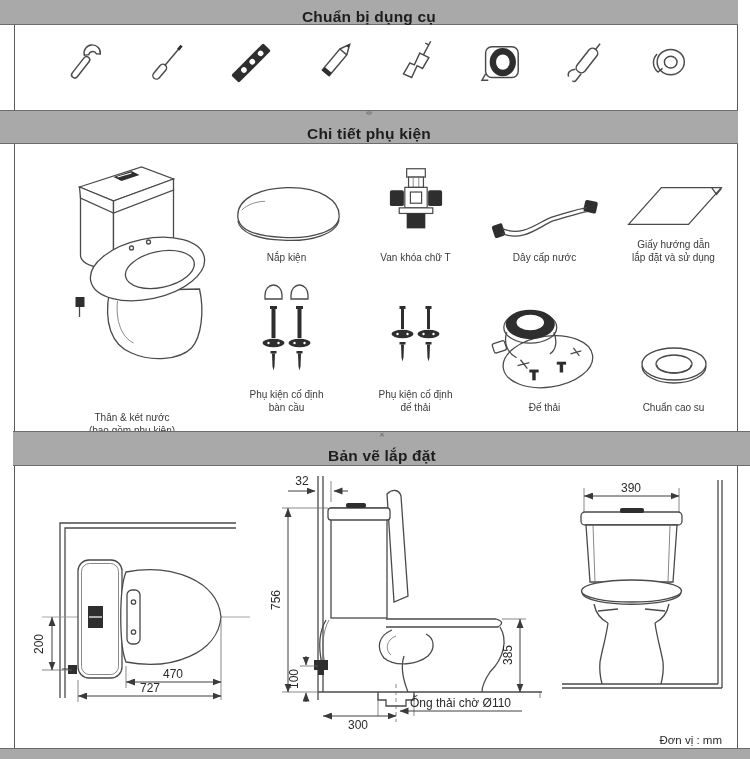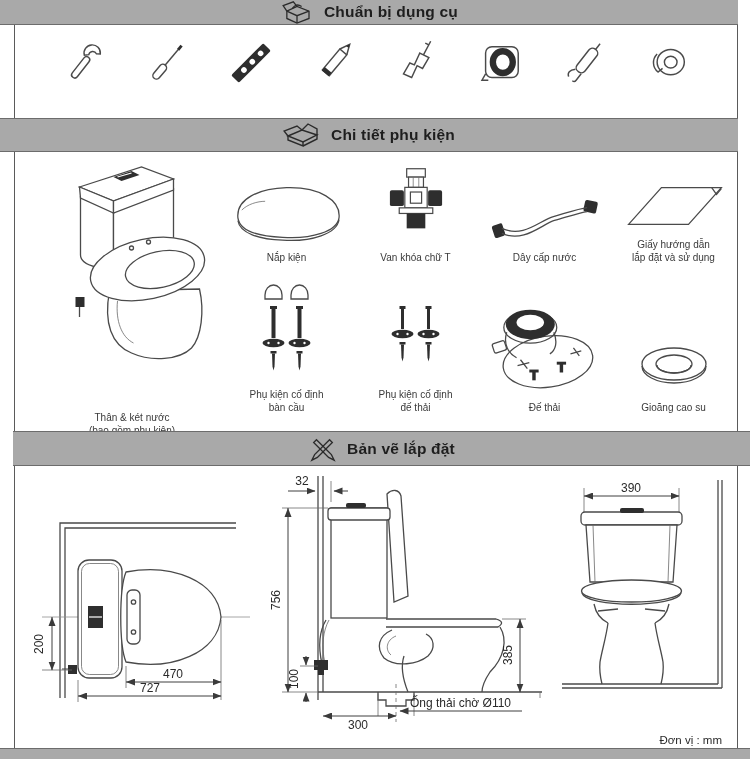--- a/index.html
+++ b/index.html
@@ -3,24 +3,24 @@
 <meta charset="utf-8">
 <style>
   * { margin:0; padding:0; box-sizing:border-box; }
   html,body { width:750px; height:759px; background:#fff;
     font-family:"Liberation Sans", sans-serif; position:relative; overflow:hidden; }
   .page { position:absolute; inset:0; }
   .content-frame { position:absolute; left:14px; top:0; width:724px; height:748px;
     border-left:1.5px solid #5a5a5a; border-right:1.5px solid #5a5a5a; }
   .band { position:absolute; left:0; width:738px; background:#a9a9a9;
     border-top:1.2px solid #6c6c6c; border-bottom:1.2px solid #6c6c6c;
-    display:flex; align-items:center; justify-content:center; gap:10px; }
+    display:flex; align-items:center; justify-content:center; gap:10px;flex-direction:column; }
   .band-title { font-weight:bold; font-size:15.5px; color:#1e1e1e; letter-spacing:.2px; }
   #band1 { top:0; height:25px; border-top:none; }
-  #band2 { top:118px; height:34px; }
+  #band2 { top:110px; height:34px; }
   #band3 { top:431px; height:35px;margin-left:13px; }
   .bottom-strip { position:absolute; left:0; top:748px; width:750px; height:11px;
     background:#a9a9a9; border-top:1.2px solid #6c6c6c; }
   .tools-row { position:absolute; left:16px; top:26px; width:720px; height:74px;
     display:flex; align-items:center; justify-content:space-around; padding:0 26px; }
   .parts-section { position:absolute; left:14px; top:135px; width:724px; height:296px; }
   .toilet-block { position:absolute; left:18px; top:16px; width:200px;
     display:flex; flex-direction:column; align-items:center;gap:44px; }
   .parts-grid { position:absolute; left:208px; top:0; width:516px; height:296px;
     display:grid; grid-template-columns:repeat(4,1fr); grid-template-rows:135px 150px; }
@@ -251,21 +251,21 @@
         </svg>
         <div class="caption">Đế thải</div>
       </div>
       <div class="cell">
         <svg width="96" height="58" viewBox="0 0 96 58">
           <ellipse class="ln" cx="48" cy="25" rx="32" ry="16"></ellipse>
           <path class="ln" d="M16 27 a32 17 0 0 0 64 0"></path>
           <ellipse class="ln" cx="48" cy="25" rx="18" ry="9"></ellipse>
           <path class="ln" d="M31 26 a17 8 0 0 0 34 0"></path>
         </svg>
-        <div class="caption">Gioăng cao su</div>
+        <div class="caption">Chuẩn cao su</div>
       </div>
     </div>
   </div>
 
   <div class="band" id="band3">
     <svg class="band-ic" width="28" height="28" viewBox="0 0 30 30">
       <path class="ln" d="M5 8 L21 24 L27 27 L24 21 L8 5 Z"></path>
       <path class="ln" d="M25 8 L9 24 L3 27 L6 21 L22 5 Z"></path>
     </svg>
     <span class="band-title">Bản vẽ lắp đặt</span>

